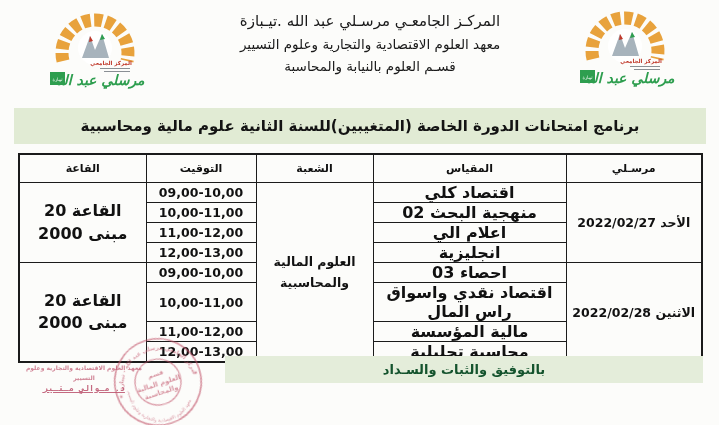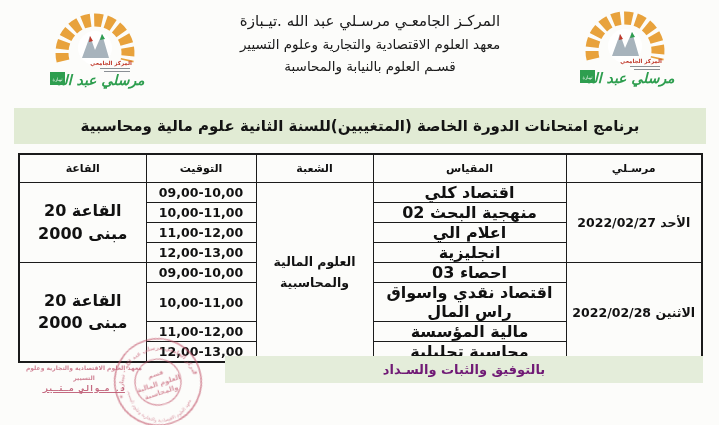--- a/index.html
+++ b/index.html
@@ -27,21 +27,21 @@
   .sched th{height:25px;font-size:11px;border:1.6px solid #1b1b1b;text-align:center;}
   .sched td{height:19px;font-size:16px;border:1.6px solid #1b1b1b;text-align:center;
     vertical-align:middle;padding:0 4px;}
   .sched .time{direction:ltr;font-size:12.5px;}
   .sched .date{font-size:12.5px;text-align:center;}
   .sched .room-text{display:inline-block;max-width:92px;line-height:1.4;}
   .sched .sect{font-size:12.5px;line-height:1.7;}
   
   .footer-bar{position:absolute;left:225px;top:356px;width:478px;height:27px;
     background:#e4edda;display:flex;align-items:center;justify-content:center;
-    direction:rtl;font-size:13px;font-weight:bold;color:#701a75;}
+    direction:rtl;font-size:13px;font-weight:bold;color:#14532d;}
   
   .stamp{position:absolute;left:112px;top:336px;width:92px;height:92px;
     transform:rotate(-18deg);opacity:.62;filter:blur(.3px);}
   .sig{position:absolute;left:24px;top:363px;width:120px;direction:rtl;
     text-align:center;color:#ca7388;filter:blur(.45px);opacity:.9;font-weight:bold;}
   .sig-l1{font-size:6px;line-height:10px;}
   .sig-l2,.sig-l3{font-size:7.5px;line-height:11px;}
   .sig-l4{font-size:8.5px;line-height:12px;color:#bf5b74;text-decoration:underline;font-family:Liberation Mono, monospace;}
 </style>
 </head>

